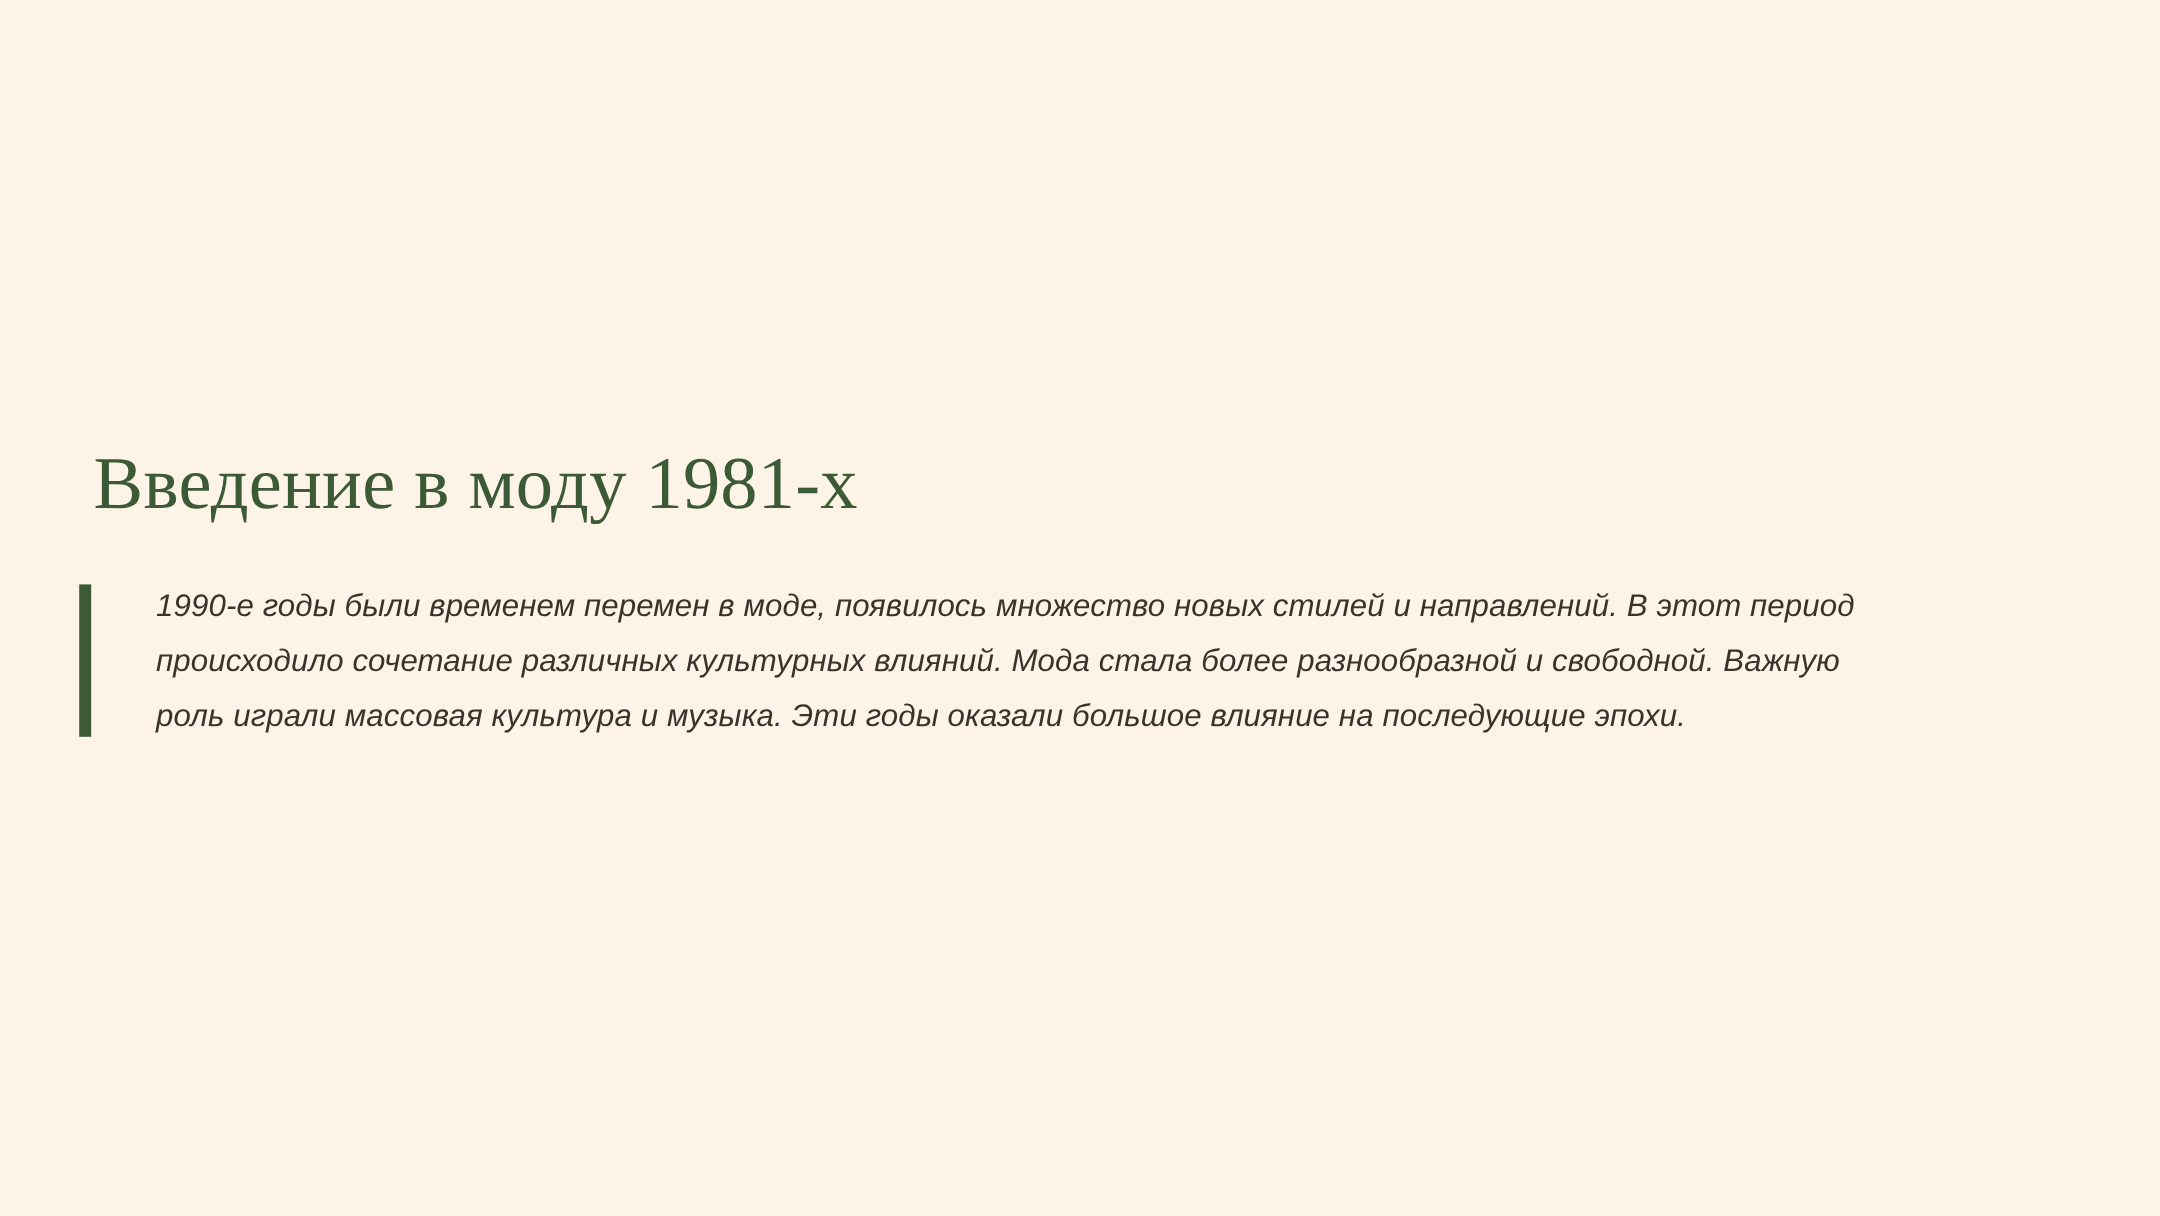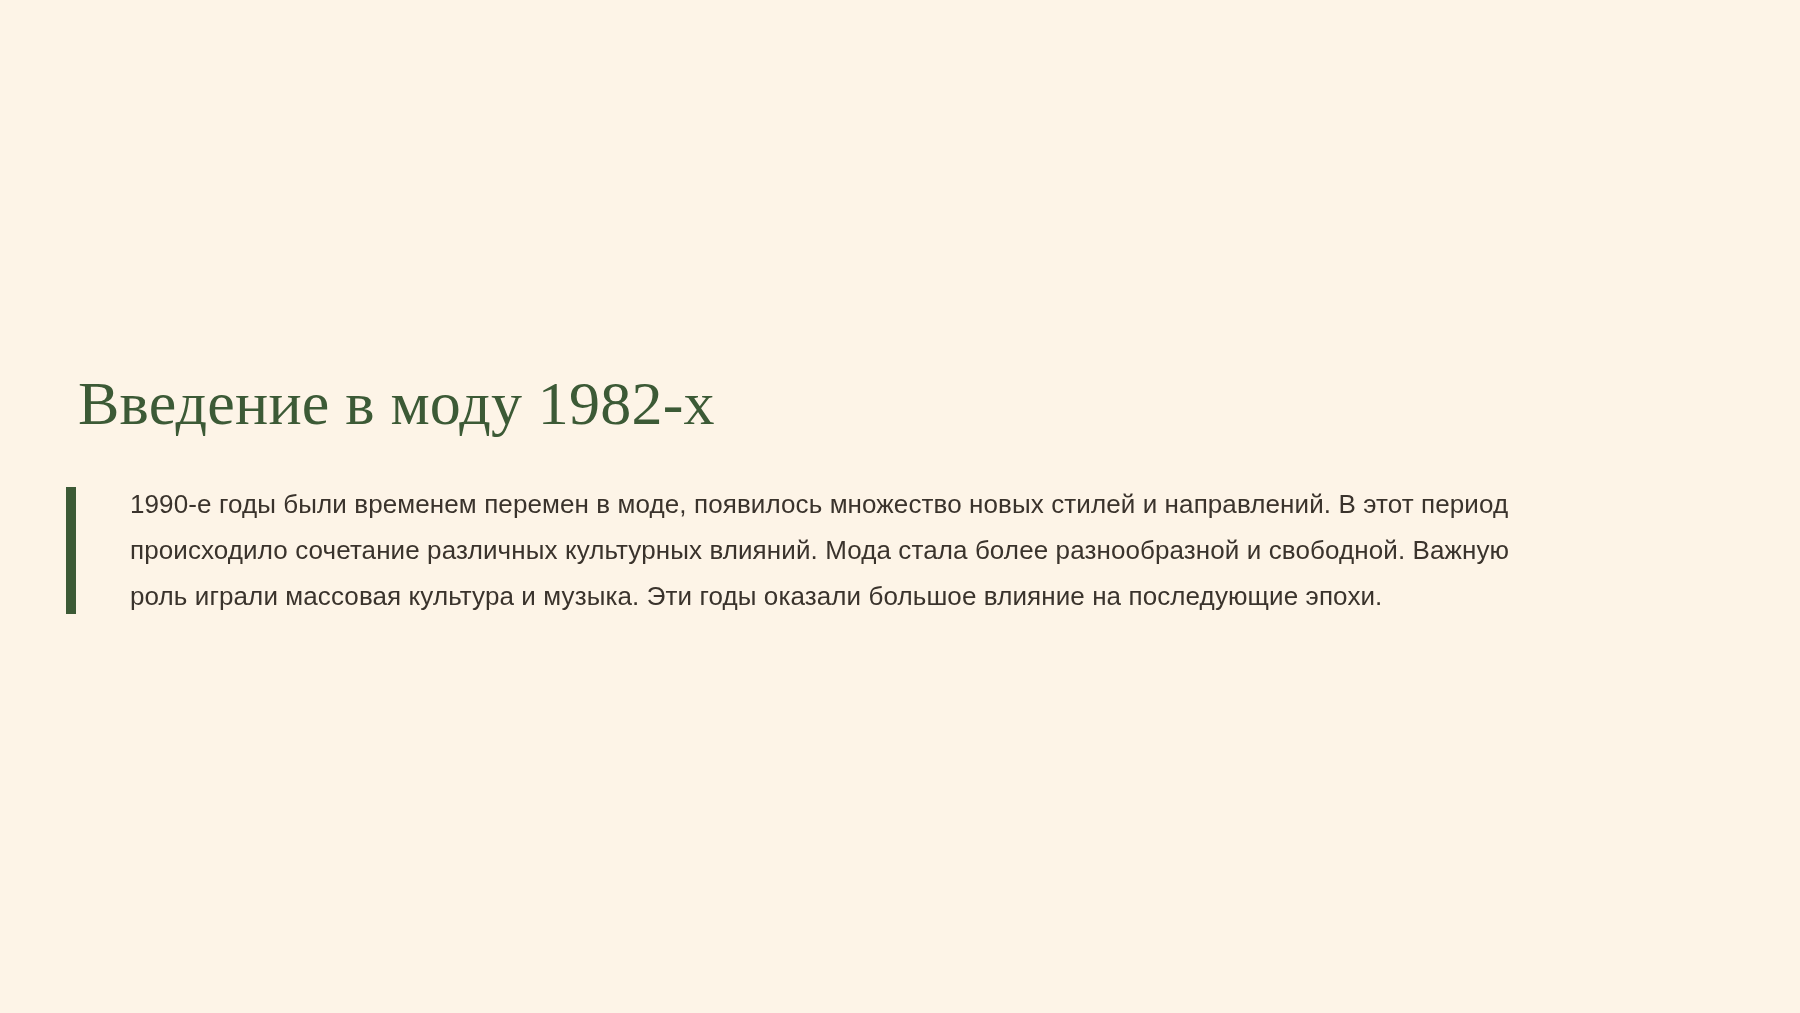--- a/index.html
+++ b/index.html
@@ -38,20 +38,21 @@
     color: #3C5A36;
     letter-spacing: 0.2px;
     margin: 0 0 44px 0;
     padding-left: 12px;
     white-space: nowrap;
   }
 
   .body-wrap {
     position: relative;
     padding-left: 64px;
+    font-style: italic;
   }
 
   .accent-bar {
     position: absolute;
     left: 0;
     top: 6px;
     bottom: 6px;
     width: 10px;
     background: #3C5A36;
   }
@@ -68,21 +69,21 @@
     text-align: left;
   }
 </style>
 </head>
 <body>
 
 <div class="slide">
 
   <div class="content-block">
 
-    <h1 class="slide-title">Введение в моду 1982-х</h1>
+    <h1 class="slide-title">Введение в моду 1981-х</h1>
 
     <div class="body-wrap">
       <div class="accent-bar"></div>
       <p class="body-paragraph">1990-е годы были временем перемен в моде, появилось множество новых стилей и направлений. В этот период происходило сочетание различных культурных влияний. Мода стала более разнообразной и свободной. Важную роль играли массовая культура и музыка. Эти годы оказали большое влияние на последующие эпохи.</p>
     </div>
 
   </div>
 
 </div>
 

